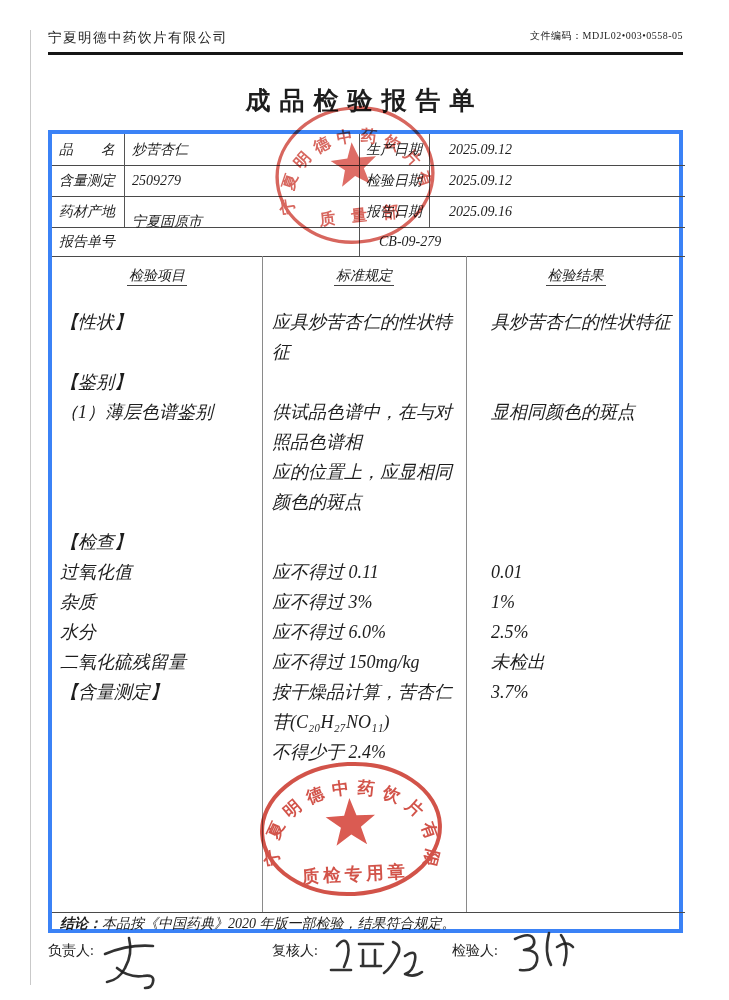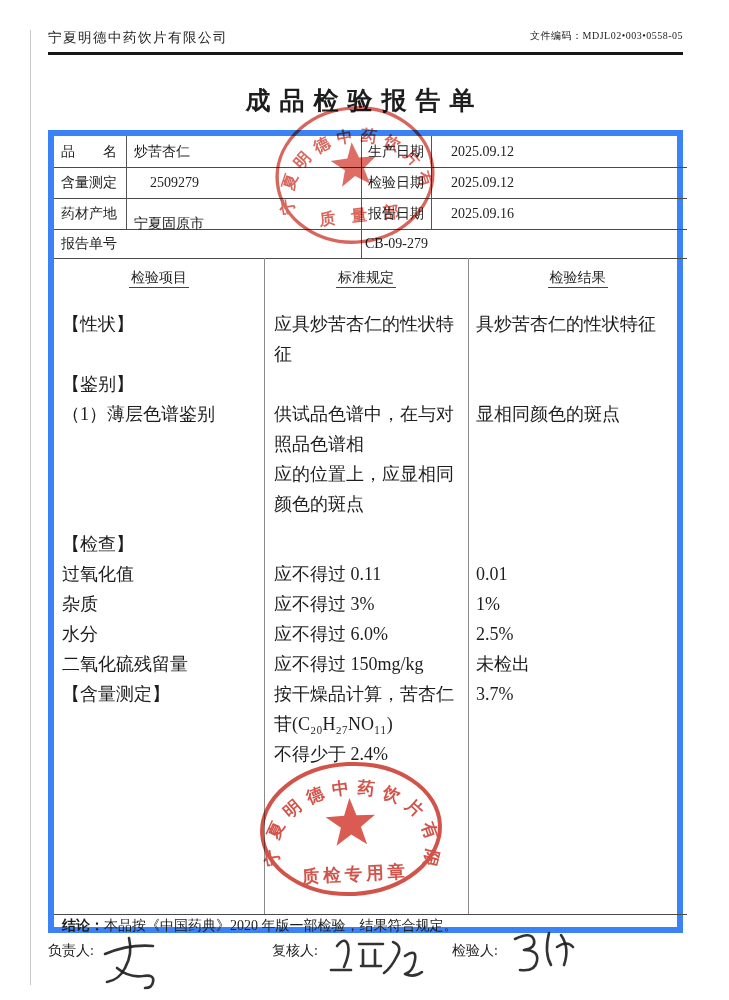--- a/index.html
+++ b/index.html
@@ -10,41 +10,41 @@
   .abs{position:absolute;}
   
   .company-name{left:48px;top:29px;font-size:13.5px;letter-spacing:1.5px;}
   .doc-code{right:46px;top:29px;font-size:10px;letter-spacing:0.5px;}
   .header-rule{left:48px;top:52px;width:635px;height:3px;background:#161616;}
   
   .page-title{left:0;top:84px;width:729px;text-align:center;font-size:25px;font-weight:bold;letter-spacing:9px;}
   
   .scan-line{left:30px;top:30px;width:1px;height:955px;background:#c9c9c9;}
   
-  .doc-table{left:48px;top:130px;width:635px;height:803px;border:6px solid #3b82f6;box-sizing:border-box;}
+  .doc-table{left:48px;top:130px;width:635px;height:803px;border:4px solid #3b82f6;box-sizing:border-box;font-style:italic;}
   .hline{position:absolute;left:0;width:633px;height:1px;background:#4a4a4a;}
   .vline{position:absolute;width:1px;background:#8a8a8a;}
   .cell{position:absolute;box-sizing:border-box;font-size:14px;white-space:nowrap;overflow:hidden;}
   .info-row1 .cell{top:0;height:31px;line-height:31px;}
   .info-row2 .cell{top:31px;height:31px;line-height:31px;}
   .info-row3 .cell{top:62px;height:31px;line-height:31px;}
   .info-row4 .cell{top:93px;height:29px;line-height:29px;}
   
   .insp-header{position:absolute;top:122px;left:0;width:633px;height:43px;display:flex;}
   .insp-header .hcell{box-sizing:border-box;text-align:center;padding-top:11px;font-size:14px;}
   .insp-header .hcell span{border-bottom:1px solid #444;padding:0 2px 2px 2px;}
   .hcell.c1{width:210px;}.hcell.c2{width:204px;}.hcell.c3{width:219px;}
   
   .insp-body{position:absolute;top:165px;left:0;width:633px;padding-top:8px;}
   .insp-row{display:flex;}
   .insp-row.gap-after{margin-bottom:10px;}
   .insp-cell{box-sizing:border-box;font-size:18px;line-height:30px;white-space:pre-line;min-height:30px;}
   .insp-item{width:210px;padding-left:8px;}
   .insp-standard{width:204px;padding-left:10px;}
-  .insp-result{width:219px;padding-left:8px;}
+  .insp-result{width:219px;padding-left:25px;}
   
   .conclusion-row{position:absolute;top:778px;left:0;width:633px;height:24px;line-height:24px;font-size:14px;padding-left:8px;box-sizing:border-box;white-space:nowrap;}
   .conclusion-label{font-weight:bold;}
   
   .sig-label{position:absolute;top:942px;font-size:14px;}
   .sig-svg{position:absolute;}
   .sig-svg path{fill:none;stroke:#1c1c1c;stroke-width:2.6;stroke-linecap:round;stroke-linejoin:round;opacity:0.9;}
   
   .stamp{position:absolute;mix-blend-mode:multiply;}
   .stamp svg{overflow:visible;}
@@ -75,33 +75,33 @@
   <div class="vline" style="left:414px;top:122px;height:656px;"></div>
 
   <div class="info-row1">
     <div class="cell" style="left:0;width:72px;padding-left:7px;">品　　名</div>
     <div class="cell" style="left:72px;width:235px;padding-left:8px;">炒苦杏仁</div>
     <div class="cell" style="left:307px;width:70px;padding-left:7px;">生产日期</div>
     <div class="cell" style="left:377px;width:256px;padding-left:20px;">2025.09.12</div>
   </div>
   <div class="info-row2">
     <div class="cell" style="left:0;width:72px;padding-left:7px;">含量测定</div>
-    <div class="cell" style="left:72px;width:235px;padding-left:8px;margin-left:16px;">2509279</div>
+    <div class="cell" style="left:72px;width:235px;padding-left:8px;">2509279</div>
     <div class="cell" style="left:307px;width:70px;padding-left:7px;">检验日期</div>
     <div class="cell" style="left:377px;width:256px;padding-left:20px;">2025.09.12</div>
   </div>
   <div class="info-row3">
     <div class="cell" style="left:0;width:72px;padding-left:7px;">药材产地</div>
     <div class="cell" style="left:72px;width:235px;padding-left:8px;margin-top:10px;">宁夏固原市</div>
     <div class="cell" style="left:307px;width:70px;padding-left:7px;">报告日期</div>
     <div class="cell" style="left:377px;width:256px;padding-left:20px;">2025.09.16</div>
   </div>
   <div class="info-row4">
     <div class="cell" style="left:0;width:307px;padding-left:7px;">报告单号</div>
-    <div class="cell" style="left:307px;width:326px;padding-left:4px;">CB-09-279</div>
+    <div class="cell" style="left:307px;width:326px;padding-left:20px;">CB-09-279</div>
   </div>
 
   <div class="insp-header">
     <div class="hcell c1"><span>检验项目</span></div>
     <div class="hcell c2"><span>标准规定</span></div>
     <div class="hcell c3"><span>检验结果</span></div>
   </div>
 
   <div class="insp-body">
       <div class="insp-row">

